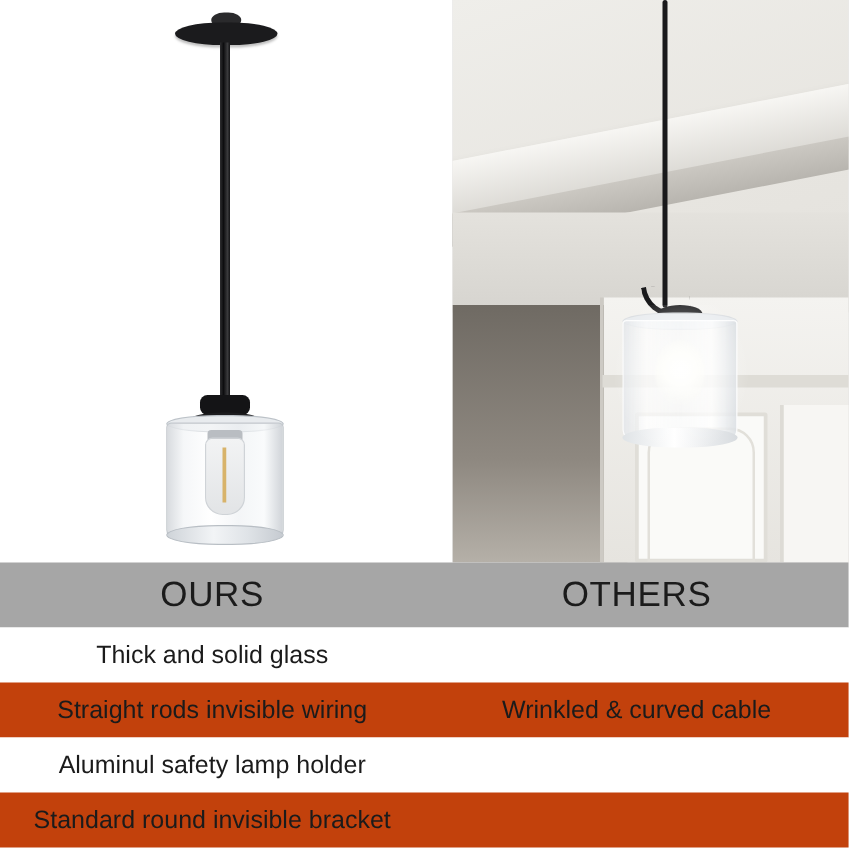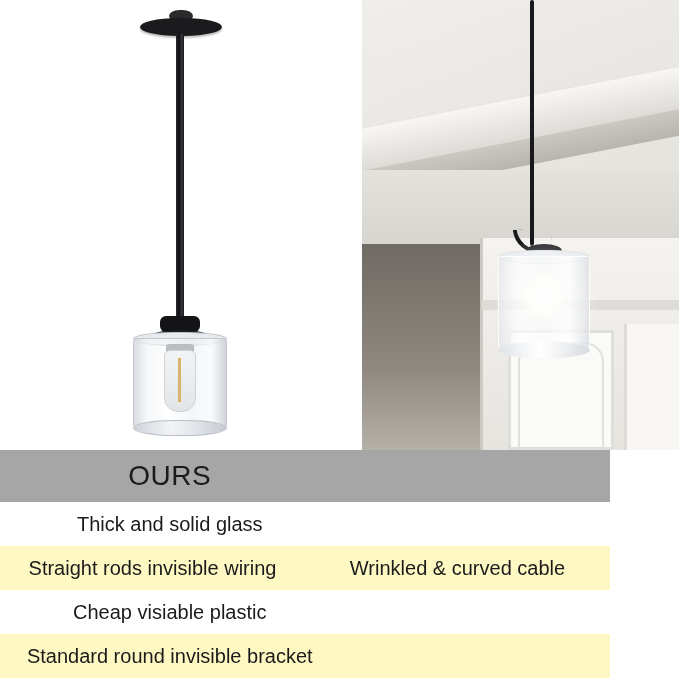--- a/index.html
+++ b/index.html
@@ -239,42 +239,42 @@
     pointer-events: none;
   }
 
   
   .table {
     position: absolute;
     top: 450px; left: 0;
     width: 679px;
     height: 229px;
   }
-  .trow { display: flex; width: 610px; }
+  .trow { display: flex; width: 679px; }
   .tcell {
     width: 339.5px;
     display: flex;
     align-items: center;
     justify-content: center;
     text-align: center;
     color: #1b1b1b;
   }
   .hrow .tcell {
     height: 52px;
     font-size: 28px;
     letter-spacing: .5px;
   }
   .hrow { background: #a6a6a6; }
   .drow .tcell {
     height: 44px;
     font-size: 20px;
     padding: 16px 6px;
   }
   .drow-light { background: #ffffff; }
-  .drow-dark  { background: #fef9c3; }
+  .drow-dark  { background: #c2410c; }
 </style>
 </head>
 <body>
 
 <div id="page">
 
   <div class="images">
 
     <div class="img-pane img-left">
       <div class="canopy-cap"></div>
@@ -309,33 +309,34 @@
       <div class="bulb2"></div>
       <div class="glass2-bot"></div>
       <div class="glow"></div>
     </div>
   </div>
 
   <div class="table">
 
     <div class="trow hrow">
       <div class="tcell">OURS</div>
+      <div class="tcell">OTHERS</div>
     </div>
 
     <div class="trow drow drow-light">
       <div class="tcell">Thick and solid glass</div>
     </div>
 
     <div class="trow drow drow-dark">
       <div class="tcell">Straight rods invisible wiring</div>
       <div class="tcell">Wrinkled &amp; curved cable</div>
     </div>
 
     <div class="trow drow drow-light">
-      <div class="tcell">Cheap visiable plastic</div>
+      <div class="tcell">Aluminul safety lamp holder</div>
     </div>
 
     <div class="trow drow drow-dark">
       <div class="tcell">Standard round invisible bracket</div>
     </div>
 
   </div>
 </div>
 
 </body></html>

